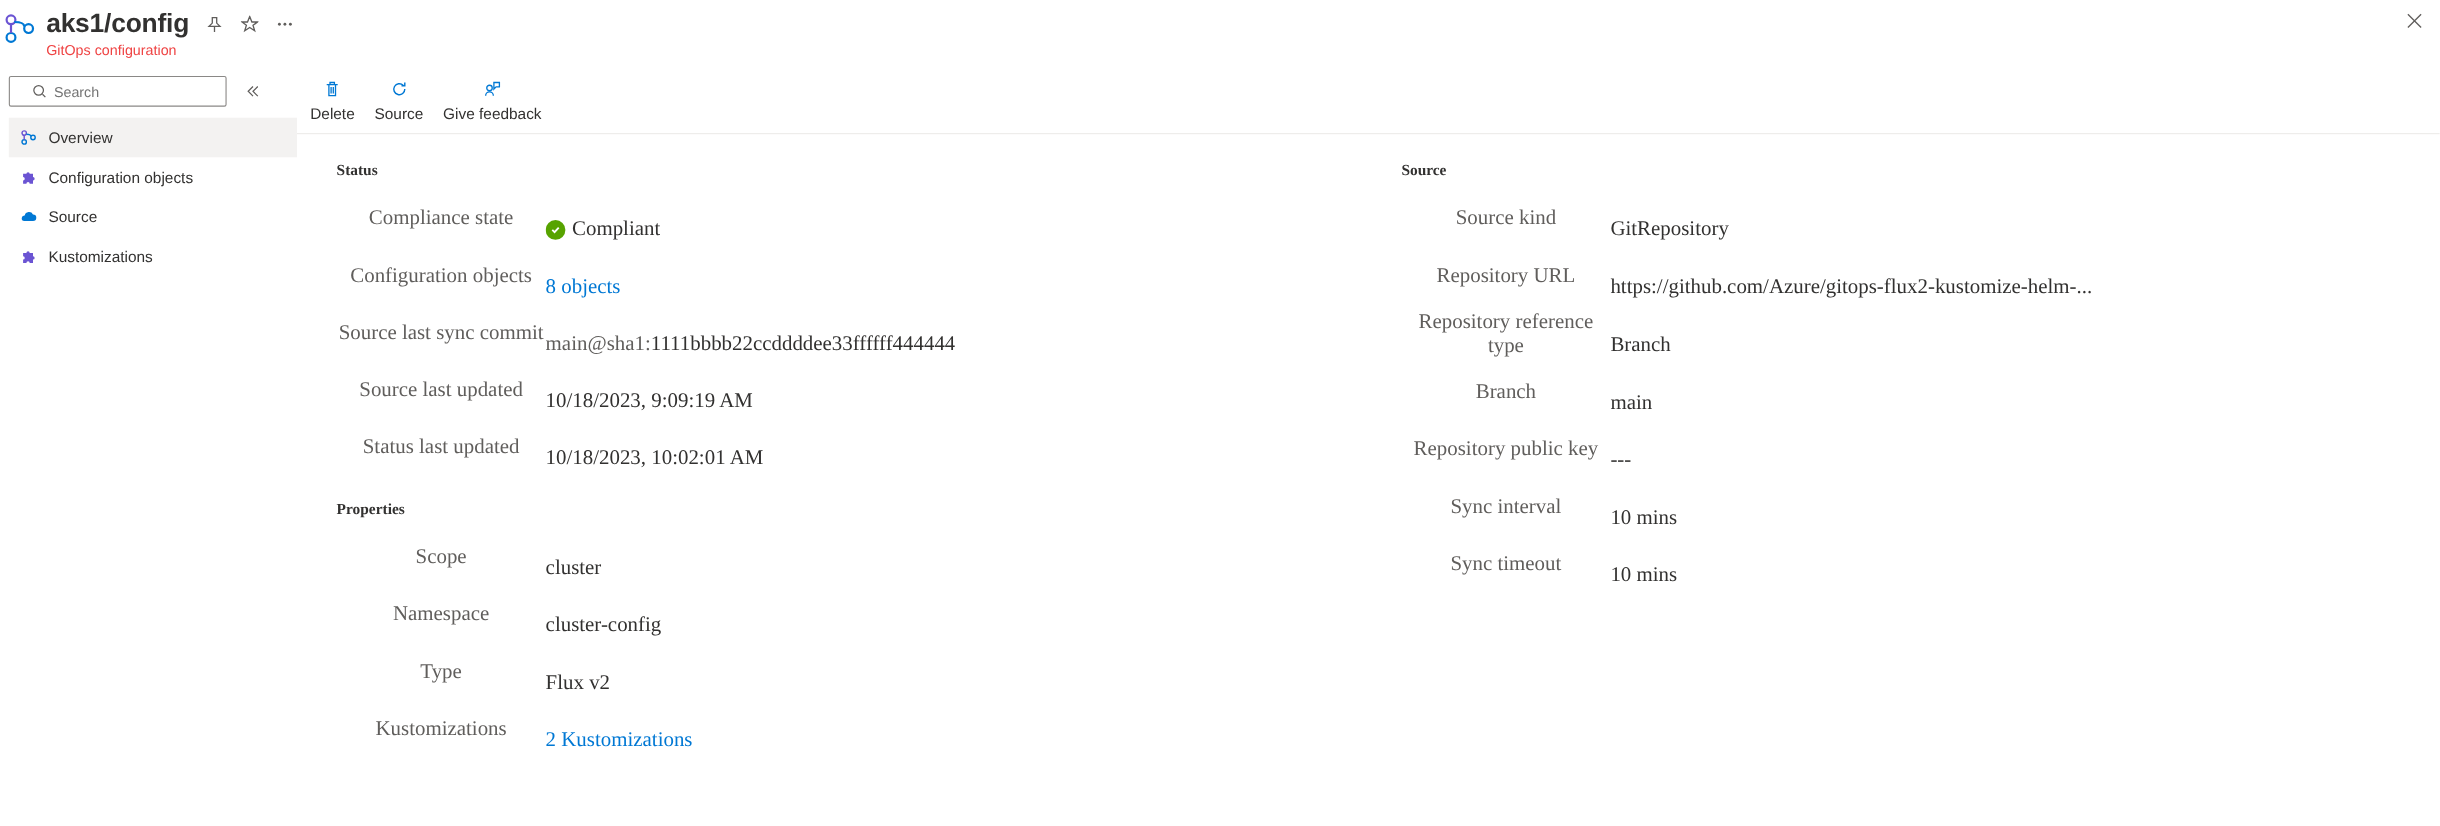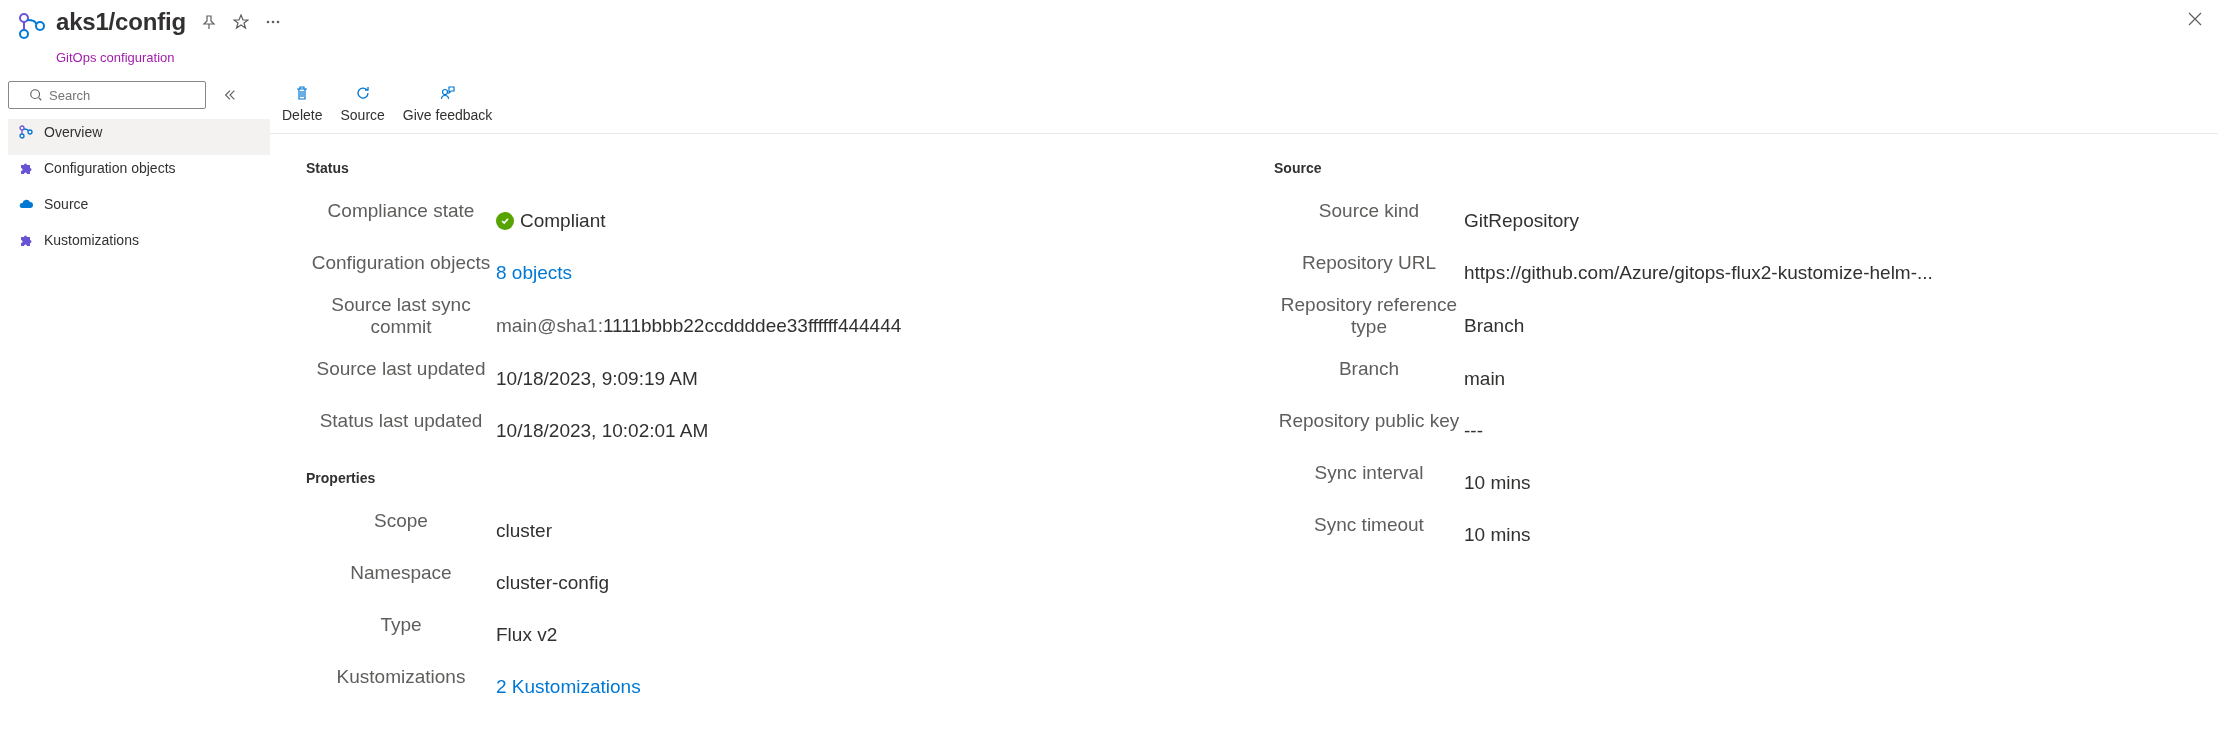--- a/index.html
+++ b/index.html
@@ -12,21 +12,21 @@
       font-size: 13px;
       color: #323130;
       background: #ffffff;
       width: 2218px;
       height: 751px;
       overflow: hidden;
     }
     .header {
       display: flex;
       align-items: flex-start;
-      padding: 8px 12px 12px 16px;
+      padding: 8px 12px 12px 2px;
       position: relative;
     }
     .header-icon {
       width: 32px;
       height: 32px;
       margin-right: 8px;
       margin-top: 2px;
       flex-shrink: 0;
     }
     .header-title-group {
@@ -38,22 +38,22 @@
       gap: 14px;
     }
     .header-title {
       font-size: 24px;
       font-weight: 600;
       color: #323130;
       letter-spacing: -0.2px;
     }
     .header-subtitle {
       font-size: 13px;
-      color: #a21caf;
-      margin-top: 14px;
+      color: #ef4444;
+      margin-top: 2px;
     }
     .header-actions {
       display: flex;
       align-items: center;
       gap: 14px;
     }
     .icon-btn {
       width: 18px;
       height: 18px;
       display: inline-flex;
@@ -108,22 +108,23 @@
     .collapse-icon {
       width: 32px;
       display: flex;
       align-items: center;
       justify-content: center;
       cursor: pointer;
       color: #605e5c;
     }
     .sidebar-item {
       display: flex;
+      align-items: center;
       height: 36px;
-      padding: 5px 10px;
+      padding: 16px 10px;
       cursor: pointer;
       gap: 10px;
     }
     .sidebar-item.selected {
       background: #f3f2f1;
     }
     .sidebar-item-icon {
       width: 16px;
       height: 16px;
       display: flex;
@@ -155,20 +156,21 @@
       color: #323130;
       flex-direction: column;
     }
     .toolbar-btn svg {
       flex-shrink: 0;
     }
     .content-body {
       padding: 20px 36px;
       display: flex;
       gap: 60px;
+      font-family: Liberation Serif, serif;
     }
     .column {
       flex: 1;
       min-width: 0;
     }
     .section-title {
       font-size: 14px;
       font-weight: 600;
       color: #323130;
       margin-bottom: 14px;

